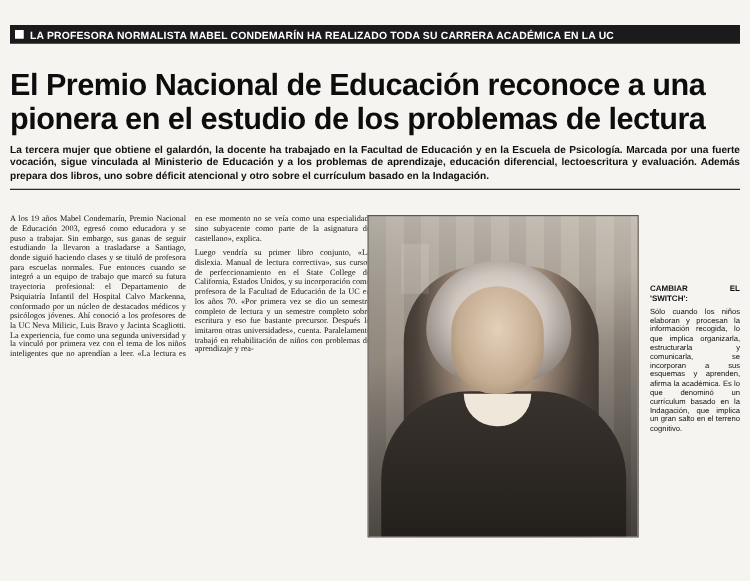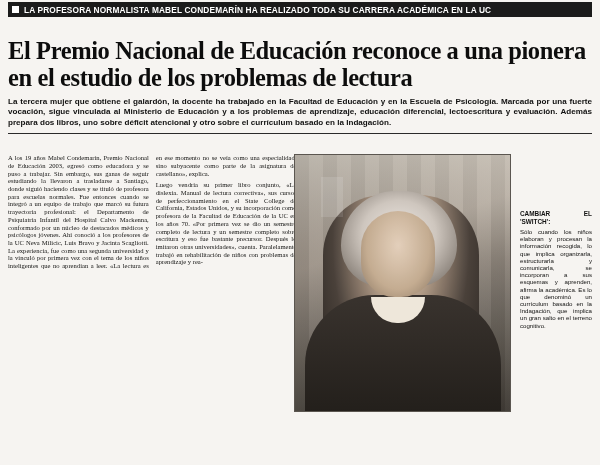--- a/index.html
+++ b/index.html
@@ -13,21 +13,21 @@
     overflow: hidden;
     font-family: "Liberation Serif", serif;
     color: #141414;
   }
   .page {
     position: relative;
     width: 600px;
     height: 465px;
     background: #f6f4f0;
     box-sizing: border-box;
-    padding: 2px 8px 0 8px;
+    padding: 20px 8px 0 8px;
     filter: grayscale(15%);
   }
 
   
   .kicker {
     display: flex;
     align-items: center;
     background: #1b1b1b;
     color: #ffffff;
     height: 15px;
@@ -45,21 +45,21 @@
     font-family: "Liberation Sans", sans-serif;
     font-size: 8.3px;
     font-weight: bold;
     letter-spacing: 0.15px;
     white-space: nowrap;
     overflow: hidden;
   }
 
   
   .headline {
-    font-family: Liberation Serif, serif;
+    font-family: Liberation Sans, sans-serif;
     font-weight: bold;
     font-size: 24.5px;
     line-height: 27px;
     letter-spacing: -0.4px;
     margin: 20px 0 6px 0;
     color: #0d0d0d;
   }
 
   
   .lead {

